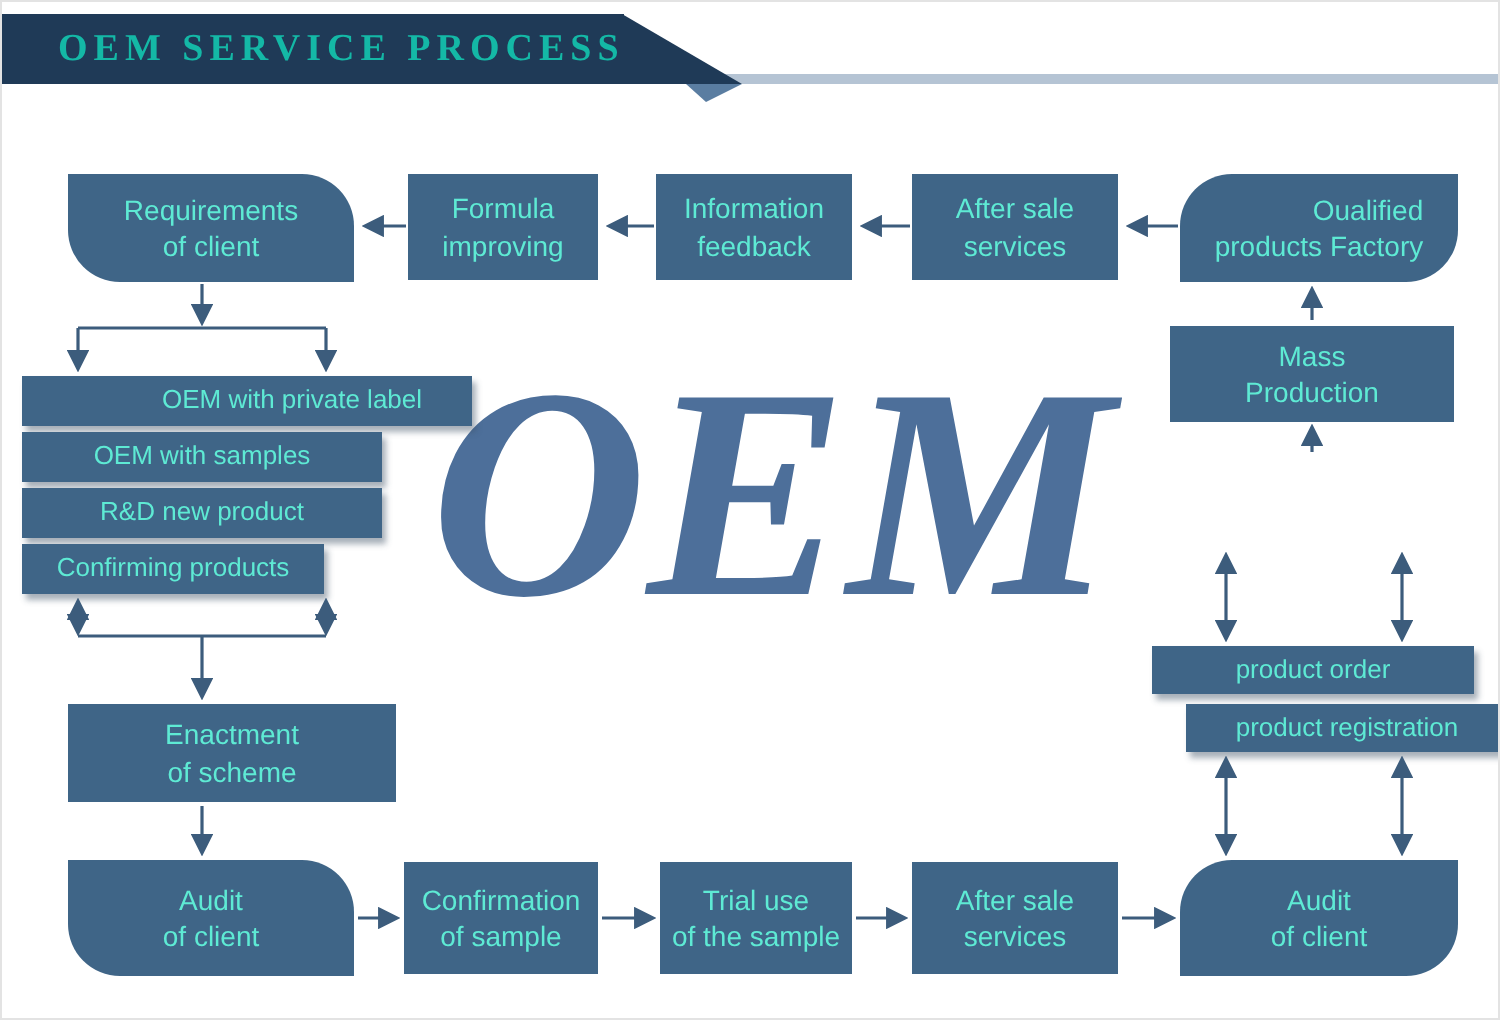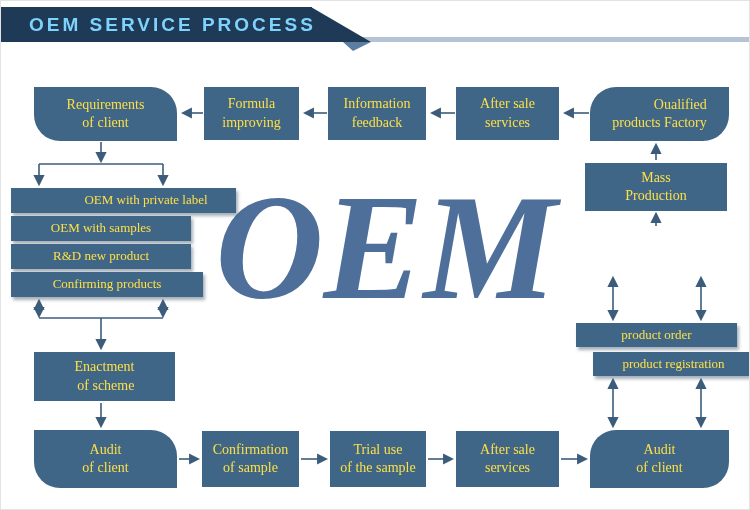--- a/index.html
+++ b/index.html
@@ -10,36 +10,36 @@
   }
   
   .hline {
     position:absolute; left:310px; top:36px; width:440px; height:5px;
     background:var(--ribbon-line, #b5c4d4); z-index:1;
   }
   .hbar {
     position:absolute; left:0; top:6px; width:311px; height:35px;
     background:var(--header-navy, #1f3a57); z-index:3;
     display:flex; align-items:center; box-sizing:border-box; padding-left:28px;
-    color:#7dd3fc; font-family:Liberation Sans, sans-serif; font-weight:bold;
+    color:#14b8a6; font-family:Liberation Serif, serif; font-weight:bold;
     font-size:19px; letter-spacing:3px; white-space:nowrap;
   }
   .hwedge { position:absolute; left:0; top:0; z-index:2; }
   
   .watermark {
     position:absolute; left:205px; top:171px; width:360px; text-align:center;
     font-family:"Liberation Serif", serif; font-style:italic; font-weight:bold;
     font-size:150px; line-height:1; color:var(--watermark-blue, #4d6f9a); z-index:0;
   }
   
   .box {
     position:absolute; z-index:1;
-    background:var(--box-blue, #3f6587); color:#fde047;
+    background:var(--box-blue, #3f6587); color:#5eead4;
     display:flex; align-items:center; justify-content:center; text-align:center;
-    white-space:pre-line; font-size:14px; line-height:1.3;font-family:Liberation Serif, serif;
+    white-space:pre-line; font-size:14px; line-height:1.3;
   }
   .bar  { font-size:13px; box-shadow:2px 3px 3px rgba(60,80,100,.45); }
   .leaf-l { border-radius:0 26px 0 26px; }
   .leaf-r { border-radius:26px 0 26px 0; }
   
   .arrows { position:absolute; left:0; top:0; z-index:2; pointer-events:none; }
   .arrows line { stroke:var(--arrow, #3c5c7c); stroke-width:1.6; }
 </style>
 </head>
 <body style="--header-navy: #1f3a57; --ribbon-line: #b5c4d4; --ribbon-fold: #5a7da1; --box-blue: #3f6587; --watermark-blue: #4d6f9a; --arrow: #3c5c7c;">
@@ -64,23 +64,23 @@
   <div class="box" style="left:327px; top:86px; width:98px; height:53px;">Information
 feedback</div>
   <div class="box" style="left:455px; top:86px; width:103px; height:53px;">After sale
 services</div>
   <div class="box leaf-r" style="left:589px; top:86px; width:139px; height:54px;text-align:right;">Oualified
 products Factory</div>
 
   <div class="box bar" style="left:10px; top:187px; width:180px; height:25px;padding-left:45px;">OEM with private label</div>
   <div class="box bar" style="left:10px; top:215px; width:180px; height:25px;">OEM with samples</div>
   <div class="box bar" style="left:10px; top:243px; width:180px; height:25px;">R&amp;D new product</div>
-  <div class="box bar" style="left:10px; top:271px; width:192px; height:25px;">Confirming products</div>
+  <div class="box bar" style="left:10px; top:271px; width:151px; height:25px;">Confirming products</div>
 
-  <div class="box" style="left:33px; top:351px; width:141px; height:49px;text-align:right;">Enactment
+  <div class="box" style="left:33px; top:351px; width:164px; height:49px;">Enactment
 of scheme</div>
 
   <div class="box leaf-l" style="left:33px; top:429px; width:143px; height:58px;">Audit
 of  client</div>
   <div class="box" style="left:201px; top:430px; width:97px; height:56px;">Confirmation
 of sample</div>
   <div class="box" style="left:329px; top:430px; width:96px; height:56px;">Trial use
 of the sample</div>
   <div class="box" style="left:455px; top:430px; width:103px; height:56px;">After sale
 services</div>

